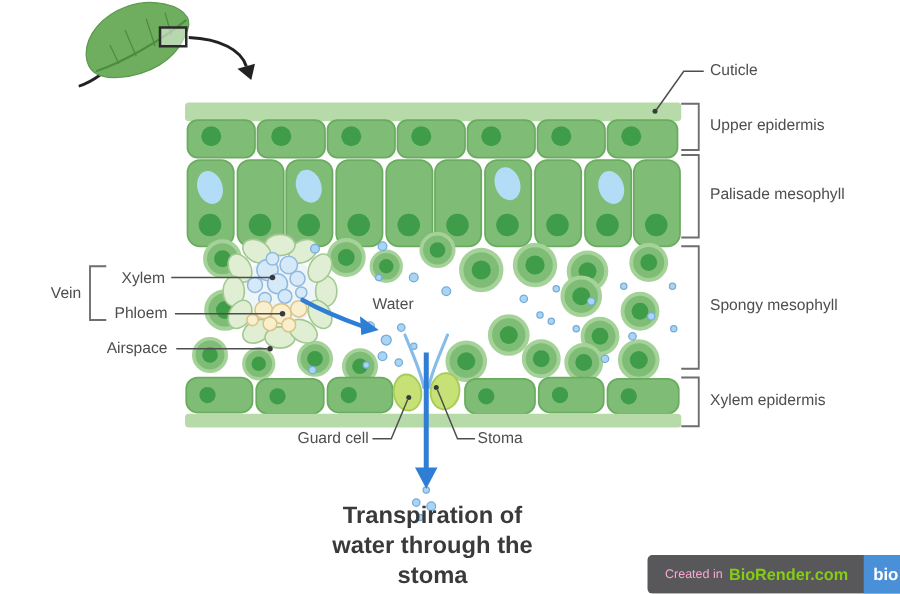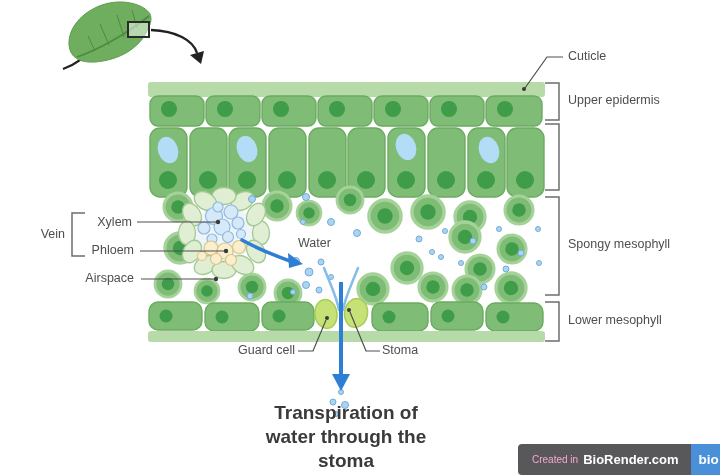--- a/index.html
+++ b/index.html
@@ -6,21 +6,21 @@
   .stage{position:relative;width:720px;height:475px;background:#ffffff;overflow:hidden;
          font-family:"Liberation Sans",sans-serif;}
   svg{position:absolute;left:0;top:0;}
   .lbl{position:absolute;font-size:12.5px;color:#4e4e4e;white-space:nowrap;line-height:1.1;}
   .lbl.r{text-align:right;}
   .title{position:absolute;left:262px;top:401px;width:168px;text-align:center;
          font-weight:bold;font-size:19px;color:#3a3a3a;line-height:1.25;white-space:pre-line;}
   .badge{position:absolute;left:518px;top:444px;right:-4px;height:31px;background:#58585a;
          display:flex;align-items:center;border-radius:4px 0 0 4px;padding-left:14px;overflow:hidden;}
   .badge-prefix{color:#f9a8d4;font-size:10px;margin-right:5px;}
-  .badge-brand{color:#ffffff;font-weight:bold;font-size:13px;}
+  .badge-brand{color:#84cc16;font-weight:bold;font-size:13px;}
   .badge-logo{margin-left:12px;background:#4a90d9;color:#ffffff;font-weight:bold;font-size:13.5px;
               height:100%;display:flex;align-items:center;padding:0 4px 0 8px;flex:1;white-space:nowrap;}
   
   .cell{fill:#7fbd76;stroke:#6bab60;stroke-width:1.4;}
   .nuc{fill:#3f9c48;}
   .strip{fill:#b7dba8;}
   .wd{fill:#a9d5f2;stroke:#74abd8;stroke-width:1;}
   .leader{stroke:#4e4e4e;stroke-width:1.2;fill:none;}
   .ldot{fill:#3a3a3a;}
   .bracket{stroke:#6e6e6e;stroke-width:1.5;fill:none;}
@@ -269,22 +269,23 @@
     <g>
       <path class="bracket" d="M545,197 L559,197 L559,295 L545,295"></path>
     </g>
     <g>
       <path class="bracket" d="M545,302 L559,302 L559,341 L545,341"></path>
     </g>
   </svg>
 
   <div class="lbl" style="left:568px;top:50px;">Cuticle</div>
   <div class="lbl" style="left:568px;top:94px;">Upper epidermis</div>
+  <div class="lbl" style="left:568px;top:149px;">Palisade mesophyll</div>
   <div class="lbl" style="left:568px;top:238px;">Spongy mesophyll</div>
-  <div class="lbl" style="left:568px;top:314px;">Lower mesophyll</div>
+  <div class="lbl" style="left:568px;top:314px;">Xylem epidermis</div>
 
   <div class="lbl r" style="left:20px;width:45px;top:228px;">Vein</div>
   <div class="lbl r" style="left:58px;width:74px;top:216px;">Xylem</div>
   <div class="lbl r" style="left:58px;width:76px;top:244px;">Phloem</div>
   <div class="lbl r" style="left:52px;width:82px;top:272px;">Airspace</div>
   <div class="lbl" style="left:298px;top:237px;text-align:center;">Water</div>
   <div class="lbl r" style="left:224px;width:71px;top:344px;">Guard cell</div>
   <div class="lbl" style="left:382px;top:344px;">Stoma</div>
 
   <div class="title">Transpiration of

